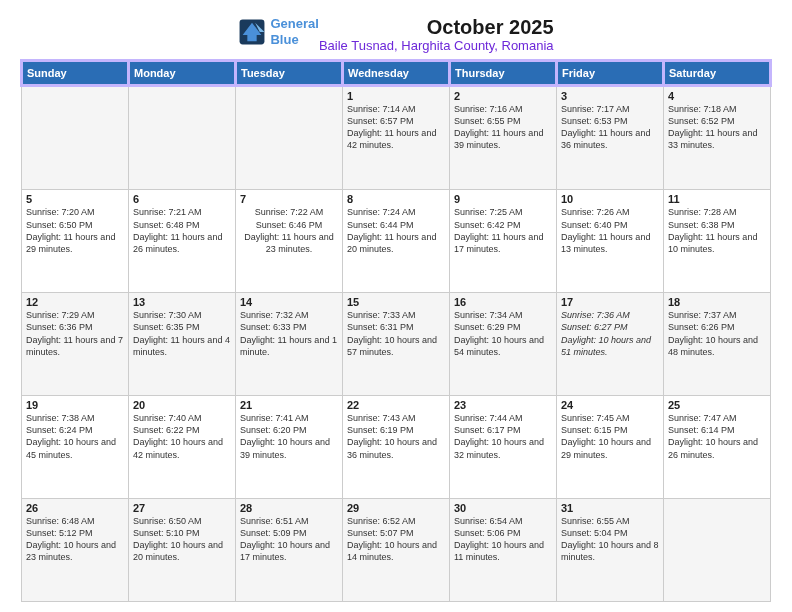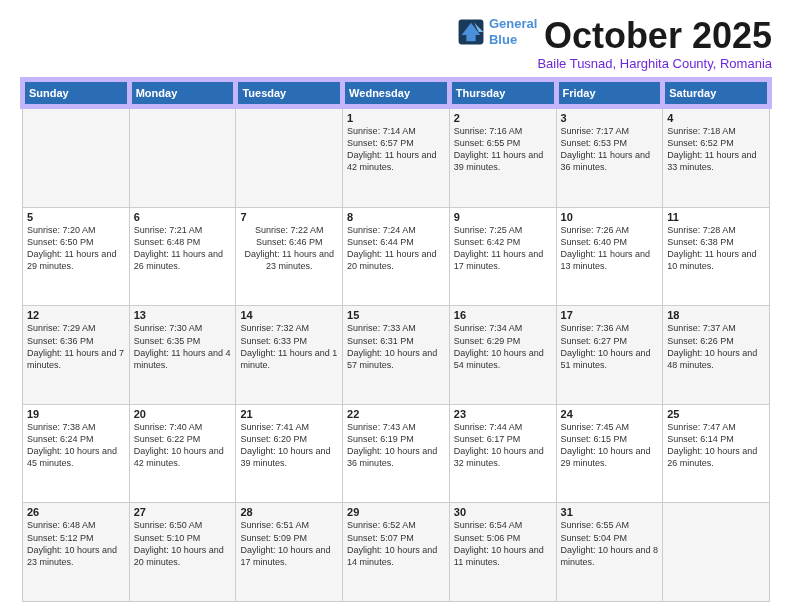--- a/index.html
+++ b/index.html
@@ -13,21 +13,21 @@
     .page {
       width: 792px;
       height: 612px;
       padding: 16px 20px 10px 20px;
       display: flex;
       flex-direction: column;
     }
     .header {
       display: flex;
       align-items: flex-start;
-      justify-content: flex-end;
+      justify-content: center;
       margin-bottom: 6px;
     }
     .logo {
       display: flex;
       align-items: center;
       gap: 4px;
     }
     .logo-text {
       font-size: 13px;
       font-weight: bold;
@@ -38,21 +38,21 @@
       color: #4a90d9;
     }
     .logo-icon {
       width: 28px;
       height: 28px;
     }
     .title-block {
       text-align: right;
     }
     .title-block h1 {
-      font-size: 36px;
+      font-size: 20px;
       font-weight: bold;
       color: #1a1a1a;
       line-height: 1.1;
     }
     .title-block h2 {
       font-size: 13px;
       font-weight: normal;
       color: #6d28d9;
     }
     .calendar {
@@ -62,21 +62,21 @@
       width: 100%;
       table-layout: fixed;
     }
     .calendar thead tr th {
       background: #2a6db5;
       color: #fff;
       font-size: 11px;
       font-weight: bold;
       padding: 5px 4px;
       text-align: left;
-      border: 5px solid #c4b5fd;
+      border: 3px solid #c4b5fd;
     }
     .calendar tbody tr td {
       border: 1px solid #ccc;
       vertical-align: top;
       padding: 3px 4px;
       font-size: 9.5px;
       color: #222;
       width: 14.28%;
       background: #fff;
     }
@@ -235,21 +235,21 @@
 Daylight: 10 hours and 57 minutes.</div>
           </td>
           <td>
             <span class="day-num">16</span>
             <div class="day-info" style="white-space: pre-line;">Sunrise: 7:34 AM
 Sunset: 6:29 PM
 Daylight: 10 hours and 54 minutes.</div>
           </td>
           <td>
             <span class="day-num">17</span>
-            <div class="day-info" style="white-space: pre-line;">Sunrise: 7:36 AM
+            <div class="day-info" style="white-space: pre-line; font-style: italic;">Sunrise: 7:36 AM
 Sunset: 6:27 PM
 Daylight: 10 hours and 51 minutes.</div>
           </td>
           <td>
             <span class="day-num">18</span>
             <div class="day-info" style="white-space: pre-line;">Sunrise: 7:37 AM
 Sunset: 6:26 PM
 Daylight: 10 hours and 48 minutes.</div>
           </td>
         </tr>

